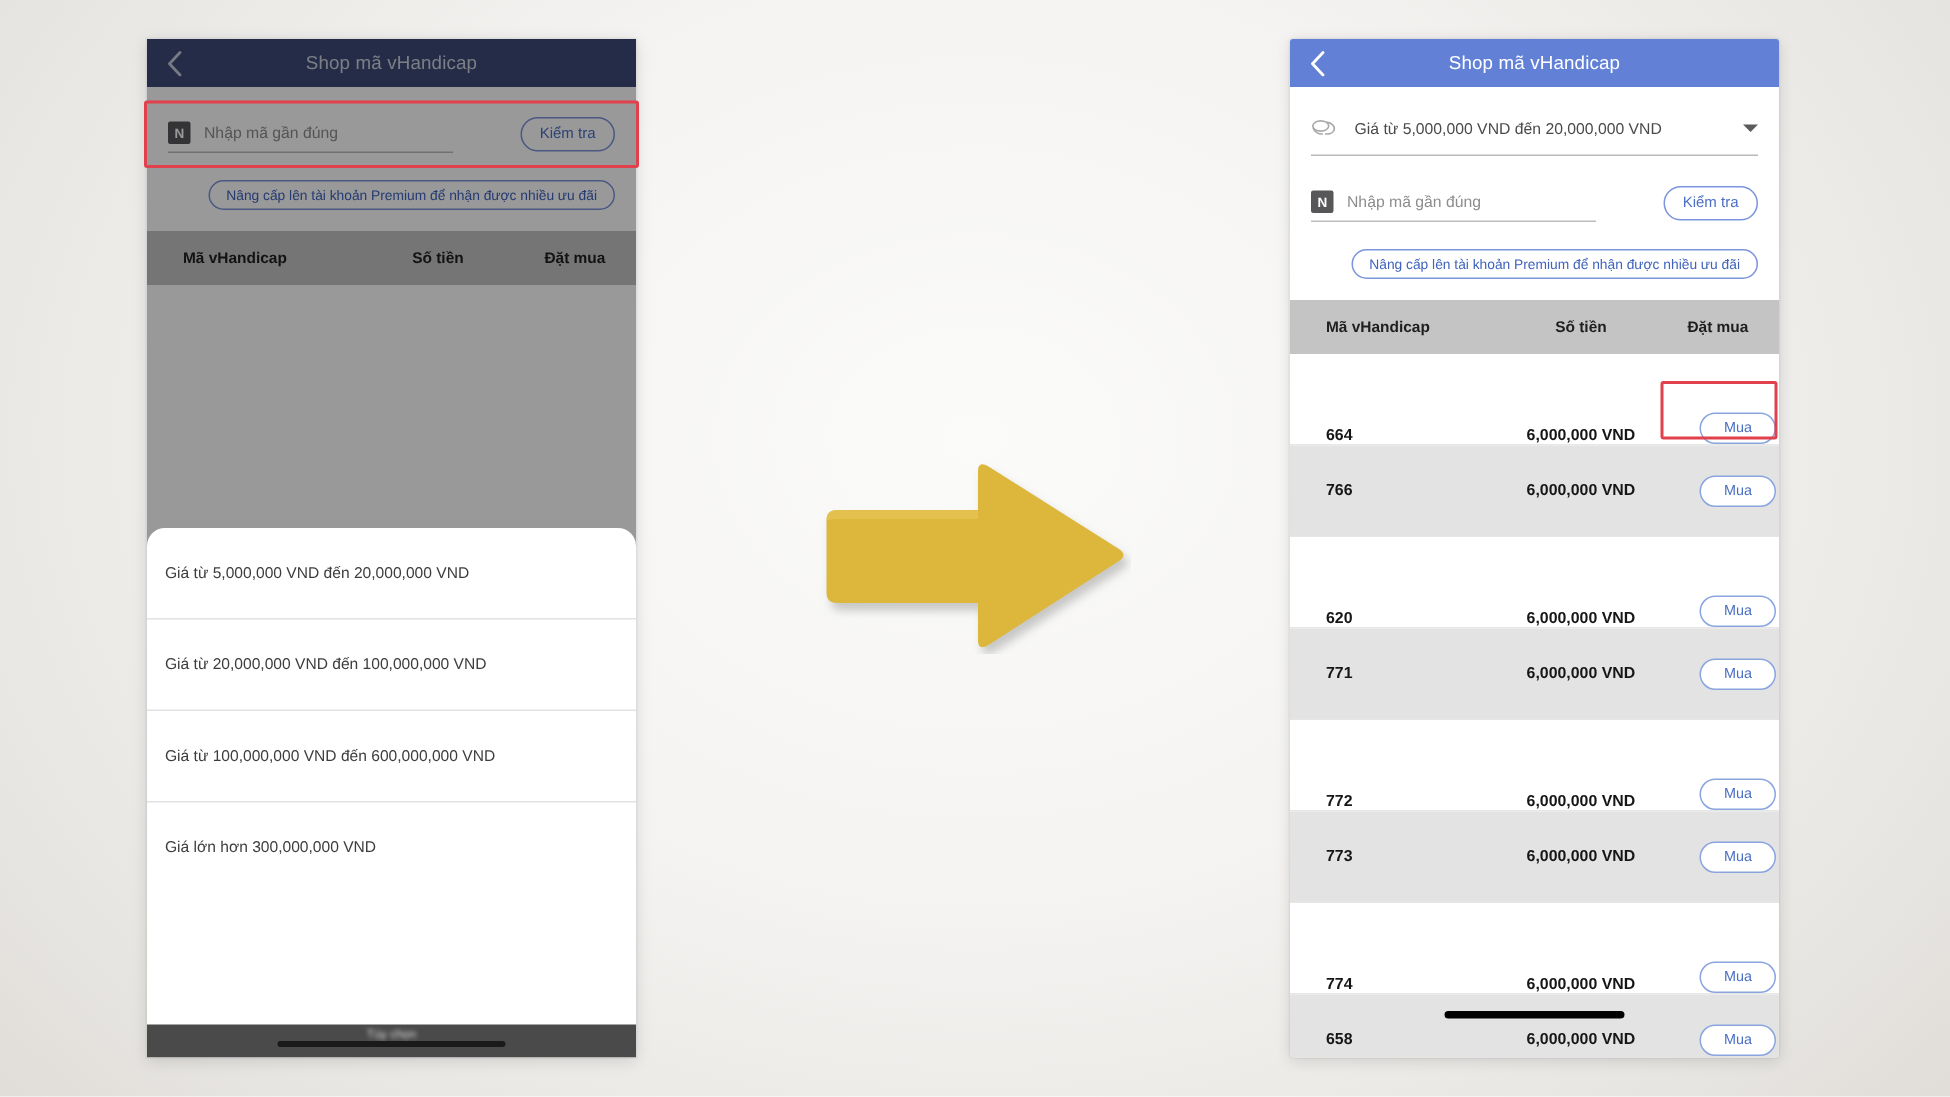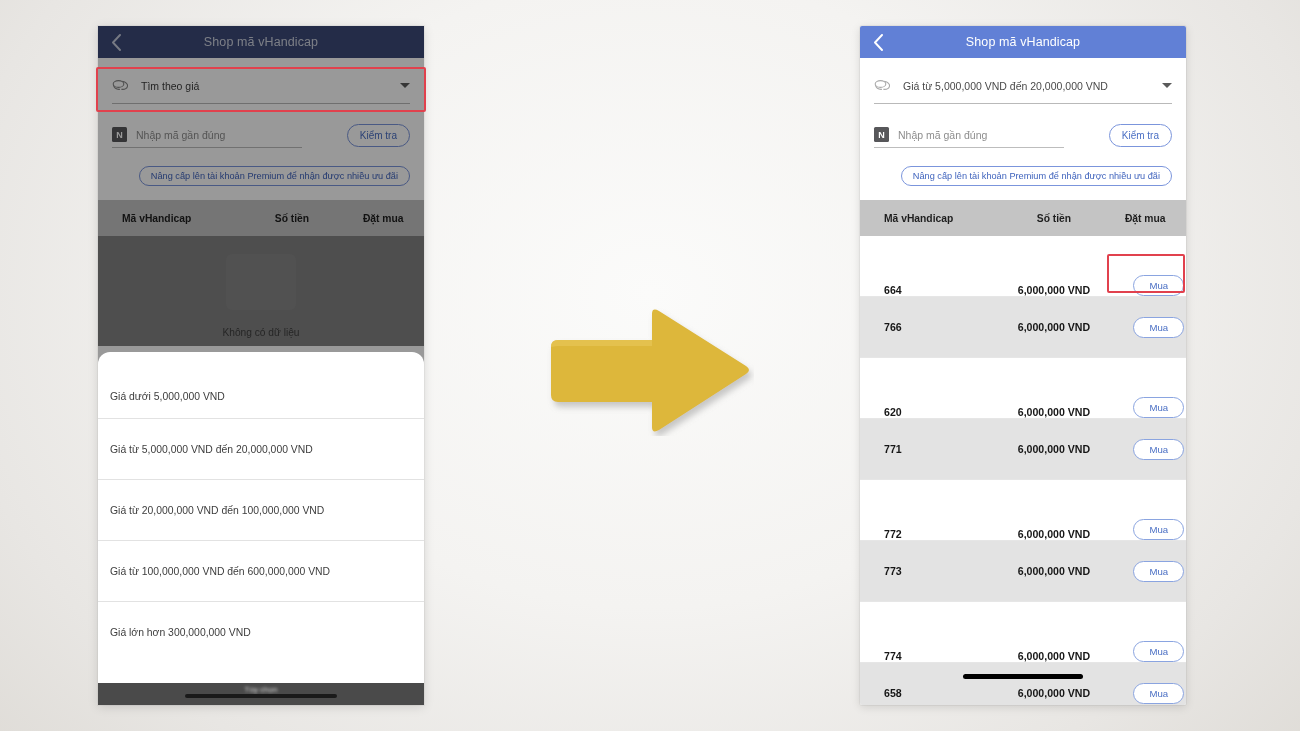--- a/index.html
+++ b/index.html
@@ -290,62 +290,44 @@
         <svg width="11" height="17" viewBox="0 0 11 17">
           <polyline points="9,1 2,8.5 9,16" fill="none" stroke="#c6cbdb" stroke-width="1.9" stroke-linecap="round" stroke-linejoin="round"></polyline>
         </svg>
       </span>
     </div>
     <div class="header-title">Shop mã vHandicap</div>
   </div>
 
   <div class="top-panel">
 
-    <div class="price-select">
-      <span class="money-icon">
-        <svg width="17" height="13" viewBox="0 0 17 13">
-          <ellipse cx="6.5" cy="5" rx="5.3" ry="3.4" fill="none" stroke="#5d5d5d" stroke-width="1.1"></ellipse>
-          <path d="M1.4 6.2 C2.2 9 5 10.6 8 10.3" fill="none" stroke="#5d5d5d" stroke-width="1.1"></path>
-          <path d="M10.3 2.4 C14 2.9 16.2 5.3 15.4 7.6 C14.8 9.5 12.2 10.6 9.3 10.3" fill="none" stroke="#5d5d5d" stroke-width="1.1"></path>
-        </svg>
-      </span>
-      <span class="price-select-value">Tìm theo giá</span>
-      <span class="caret"></span>
-    </div>
 
     <div class="code-row">
       <div class="code-input-wrap">
         <span class="n-badge">N</span>
         <span class="code-placeholder">Nhập mã gần đúng</span>
       </div>
       <button class="btn-outline check-btn">Kiểm tra</button>
     </div>
 
     <div class="premium-row">
       <button class="premium-btn">Nâng cấp lên tài khoản Premium để nhận được nhiều ưu đãi</button>
     </div>
   </div>
 
   <div class="table-head">
     <div class="col-code">Mã vHandicap</div>
     <div class="col-amt">Số tiền</div>
     <div class="col-buy">Đặt mua</div>
   </div>
 
-  <div class="empty-area">
-    <div class="empty-ghost"></div>
-    <div class="empty-text">Không có dữ liệu</div>
-  </div>
 
   <div class="dim-overlay"></div>
 
   <div class="bottom-sheet">
-    <div class="sheet-item" style="height:67px;align-items:flex-end;padding-bottom:16px;">
-      <span>Giá dưới 5,000,000 VND</span>
-    </div>
     <div class="sheet-item">
       <span>Giá từ 5,000,000 VND đến 20,000,000 VND</span>
     </div>
     <div class="sheet-item">
       <span>Giá từ 20,000,000 VND đến 100,000,000 VND</span>
     </div>
     <div class="sheet-item">
       <span>Giá từ 100,000,000 VND đến 600,000,000 VND</span>
     </div>
     <div class="sheet-item">

